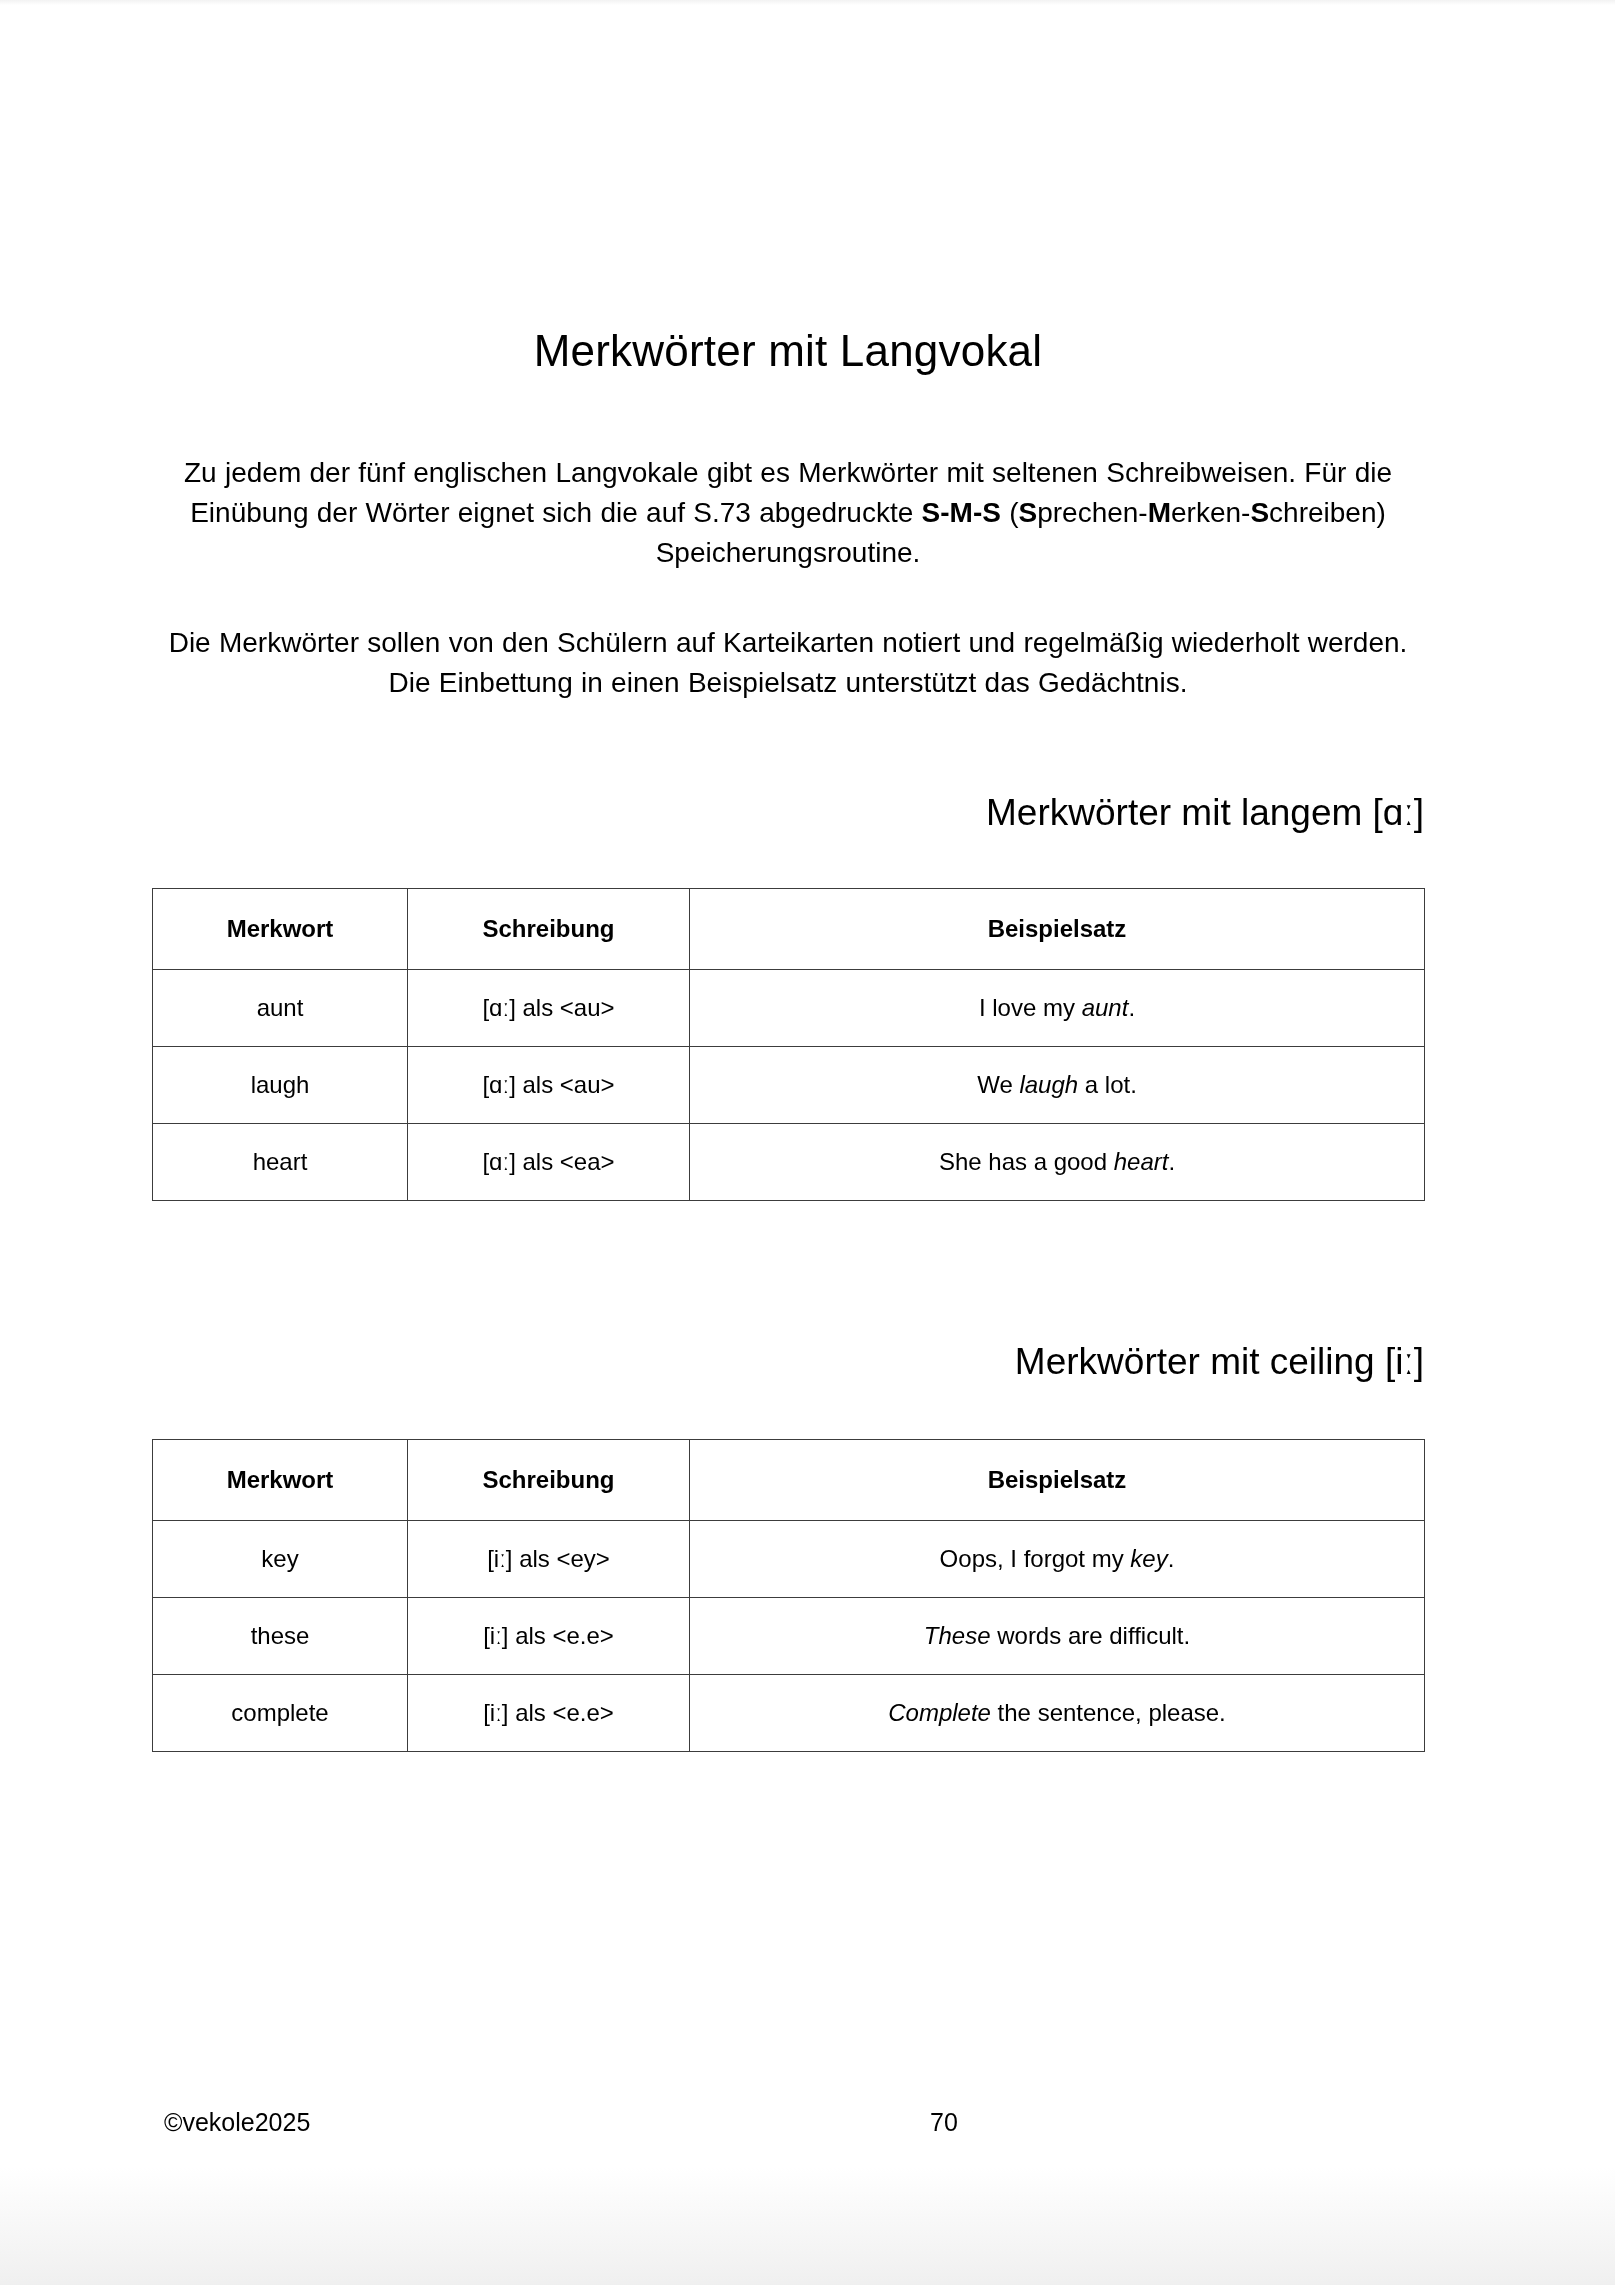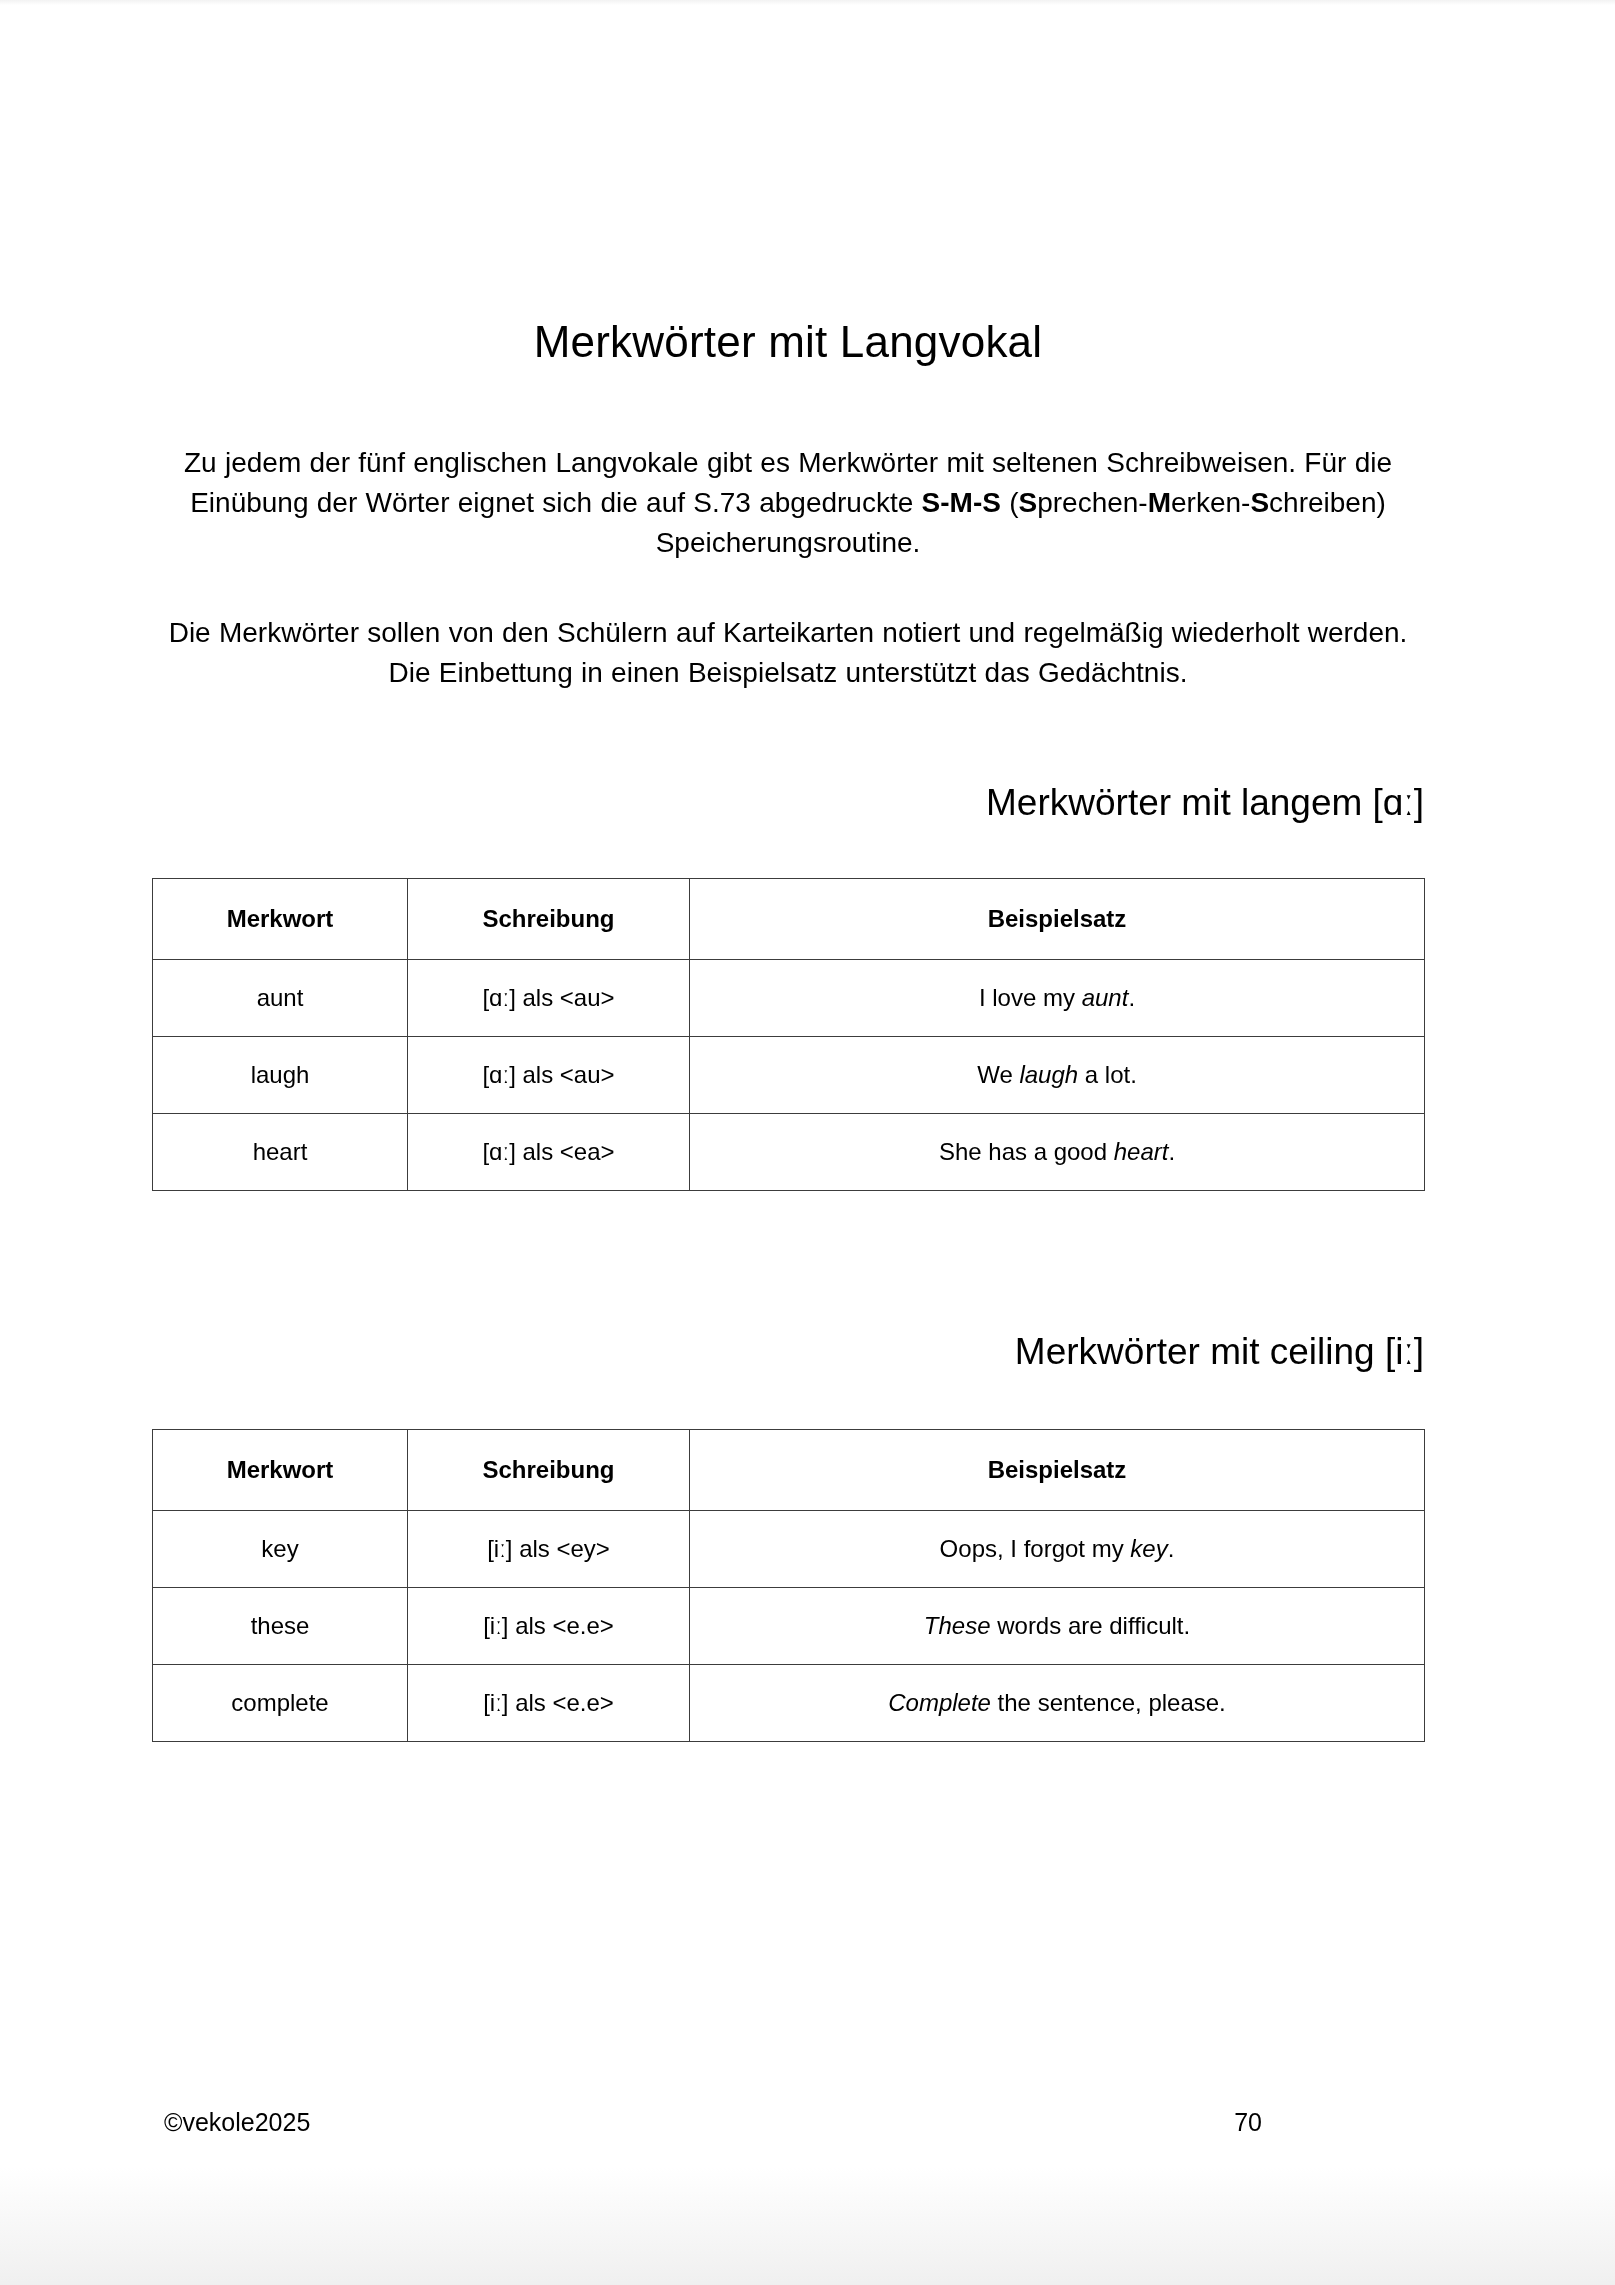--- a/index.html
+++ b/index.html
@@ -36,21 +36,21 @@
     position: absolute;
     left: 152px;
     top: 0;
     width: 1272px;
   }
 
   h1.doc-title {
     font-size: 44px;
     font-weight: normal;
     text-align: center;
-    margin: 0;
+    margin: 9px;
     padding-top: 317px;
     letter-spacing: 0.2px;
   }
 
   p.para {
     font-size: 28px;
     line-height: 1.42;
     margin: 8px;
     text-align: center;
     word-spacing: 0.5px;
@@ -100,21 +100,21 @@
   .footer {
     position: absolute;
     left: 164px;
     width: 1272px;
     top: 2108px;
     font-size: 25px;
     display: flex;
     align-items: baseline;
   }
   .footer .copyright { width: 50%; text-align: left; }
-  .footer .pagenum  { width: 50%; text-align: right; margin-left: -174px; }
+  .footer .pagenum  { width: 50%; text-align: center; margin-left: -174px; }
 </style>
 </head>
 <body>
 
 <div class="page">
   <div class="page-edge-top"></div>
 
   <div class="content">
 
     <h1 class="doc-title">Merkwörter mit Langvokal</h1>

